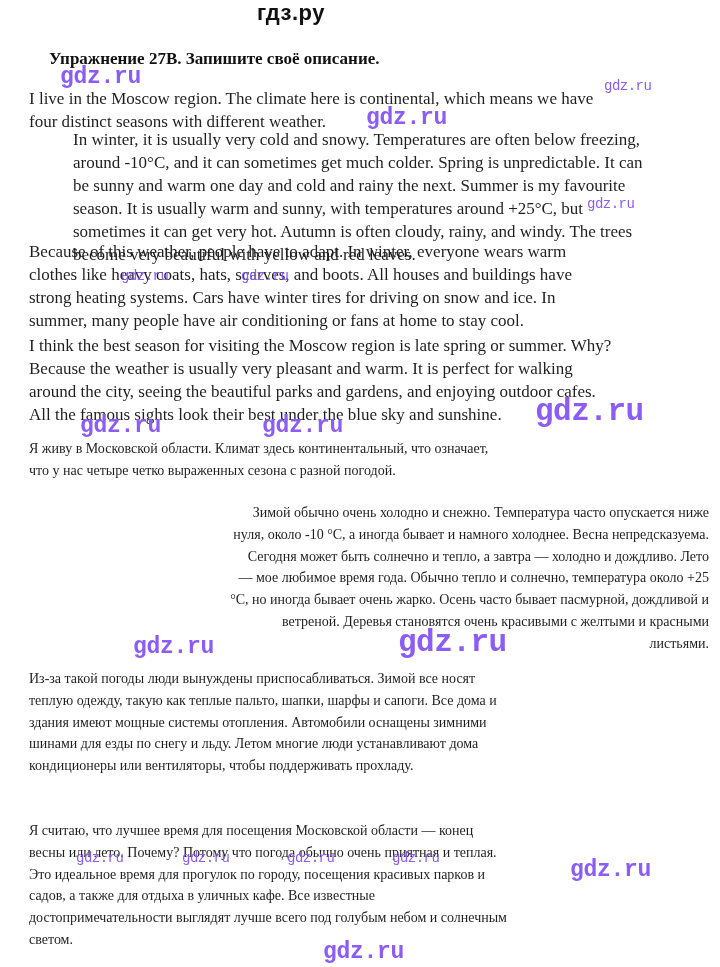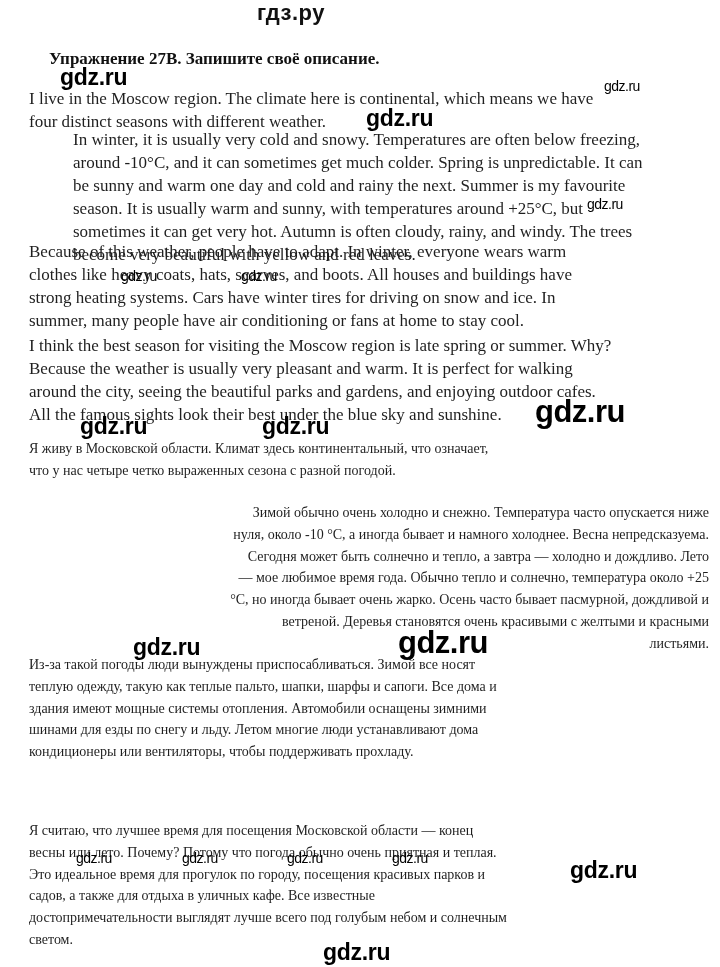--- a/index.html
+++ b/index.html
@@ -19,22 +19,22 @@
       font-weight: bold; font-size: 17px; color: #111; margin-left: 20px;
     }
     .para {
       position: absolute; left: 29px; width: 680px;
       font-size: 17px; line-height: 23px; color: #1f1f1f;
       white-space: pre-line;
     }
     .ru-para { line-height: 21.8px; font-size: 14px; }
     .wm {
       position: absolute;
-      font-family: Liberation Sans, sans-serif;
-      color: #000000; white-space: nowrap;
+      font-family: Liberation Mono, monospace;
+      color: #8b5cf6; white-space: nowrap;
     }
     .wm.big { font-weight: bold; font-size: 31px; letter-spacing: -0.5px; }
     .wm.med { font-weight: bold; font-size: 23px; letter-spacing: -0.3px; }
     .wm.small { font-size: 14px; letter-spacing: -0.5px; }
   </style>
 </head>
 <body>
 
 <div class="site-header">гдз.ру</div>
 
@@ -59,21 +59,21 @@
 
 <div class="para ru-para" style="top:438px;">Я живу в Московской области. Климат здесь континентальный, что означает,
 что у нас четыре четко выраженных сезона с разной погодой.</div>
 <div class="para ru-para" style="top:502px;text-align:right;">Зимой обычно очень холодно и снежно. Температура часто опускается ниже
 нуля, около -10 °С, а иногда бывает и намного холоднее. Весна непредсказуема.
 Сегодня может быть солнечно и тепло, а завтра — холодно и дождливо. Лето
 — мое любимое время года. Обычно тепло и солнечно, температура около +25
 °С, но иногда бывает очень жарко. Осень часто бывает пасмурной, дождливой и
 ветреной. Деревья становятся очень красивыми с желтыми и красными
 листьями.</div>
-<div class="para ru-para" style="top:654px;">Из-за такой погоды люди вынуждены приспосабливаться. Зимой все носят
+<div class="para ru-para" style="top:668px;">Из-за такой погоды люди вынуждены приспосабливаться. Зимой все носят
 теплую одежду, такую как теплые пальто, шапки, шарфы и сапоги. Все дома и
 здания имеют мощные системы отопления. Автомобили оснащены зимними
 шинами для езды по снегу и льду. Летом многие люди устанавливают дома
 кондиционеры или вентиляторы, чтобы поддерживать прохладу.</div>
 <div class="para ru-para" style="top:820px;">Я считаю, что лучшее время для посещения Московской области — конец
 весны или лето. Почему? Потому что погода обычно очень приятная и теплая.
 Это идеальное время для прогулок по городу, посещения красивых парков и
 садов, а также для отдыха в уличных кафе. Все известные
 достопримечательности выглядят лучше всего под голубым небом и солнечным
 светом.</div>

